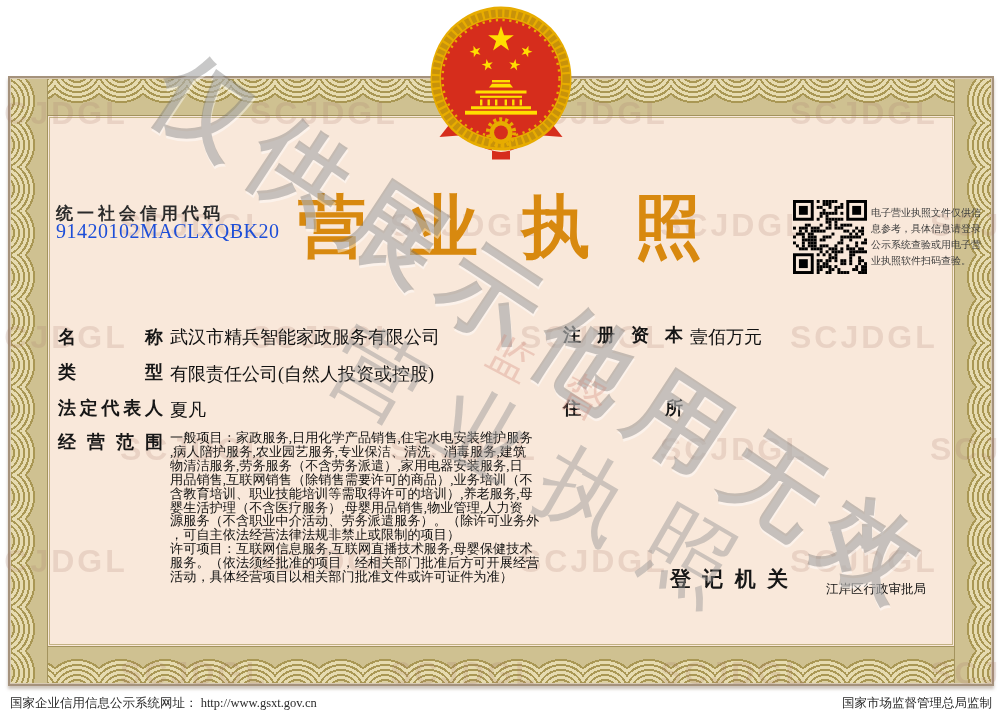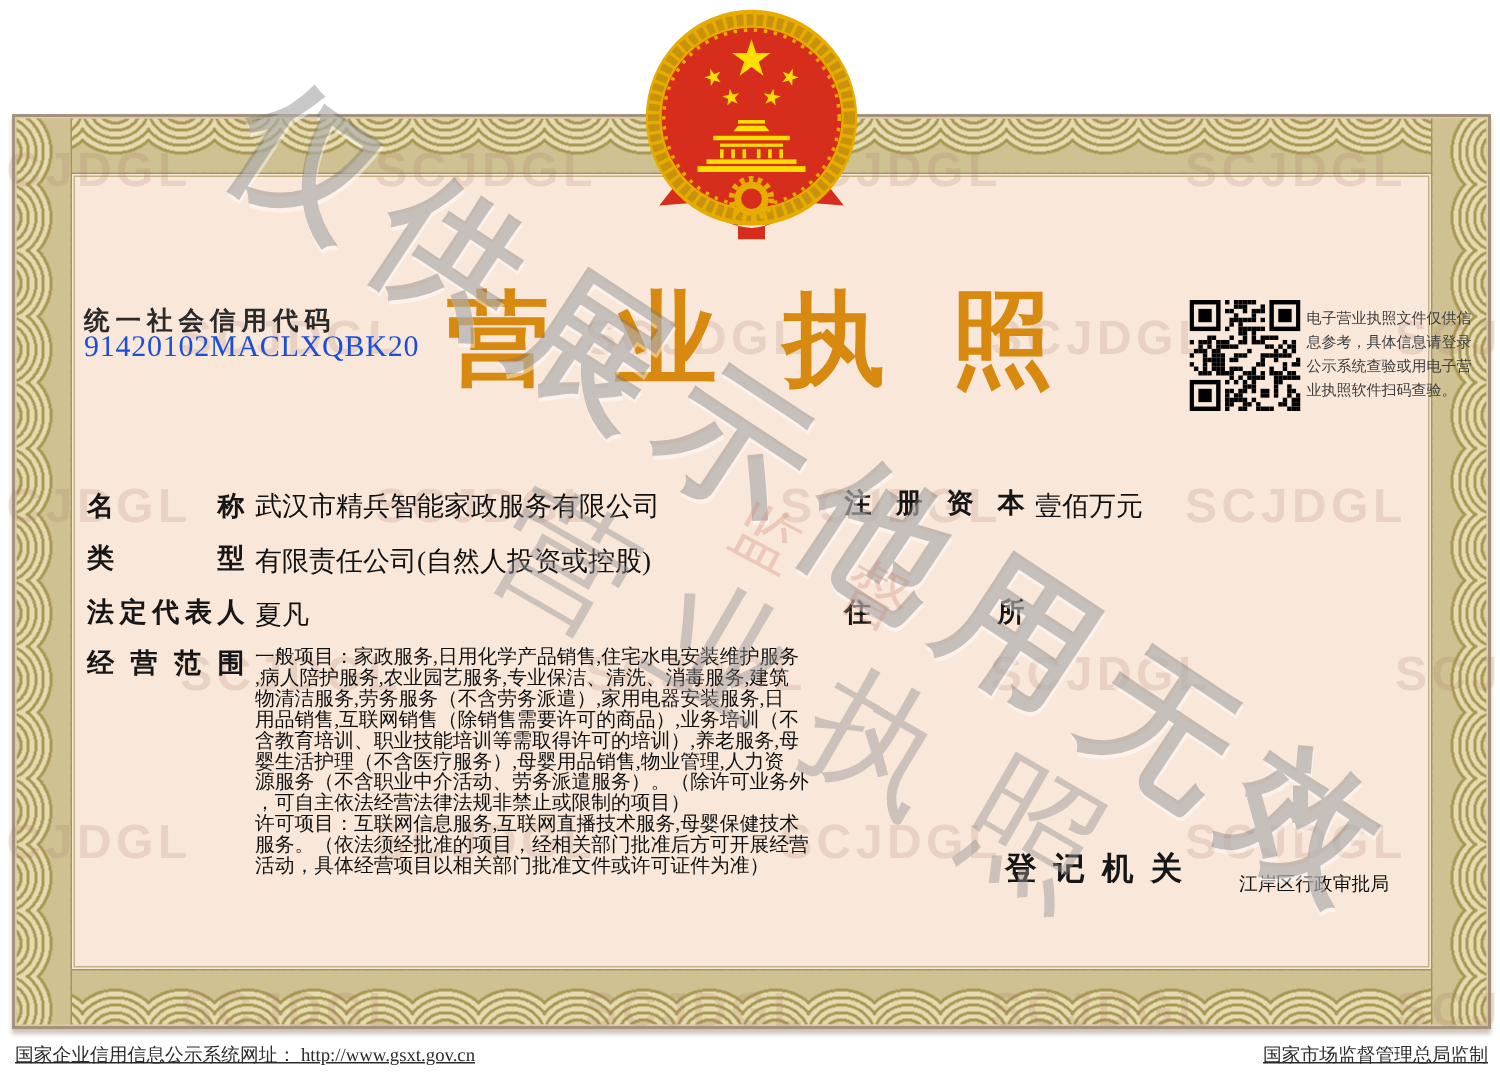--- a/index.html
+++ b/index.html
@@ -36,21 +36,21 @@
        text-align-last:justify;-moz-text-align-last:justify;}
   .val{font-family:"Liberation Serif",serif;font-size:18px;color:#111111;}
   .lbl-l{left:58px;width:105px;}
   .val-l{left:170px;}
   .lbl-r{left:563px;width:120px;}
   .val-r{left:690px;}
   .scope-val{top:431px;width:404px;font-size:13.2px;line-height:13.9px;}
   .registry-lbl{left:670px;top:565px;width:118px;font-size:21px;}
   .registry-val{left:826px;top:581px;font-size:12.5px;}
   .issue-date{left:760px;top:612px;font-family:"Liberation Serif",serif;font-size:16.5px;letter-spacing:3px;color:#111;}
-  .footer{top:695px;font-family:"Liberation Serif",serif;font-size:12.5px;color:#2b2b2b;text-decoration:underline;}
+  .footer{top:695px;font-family:"Liberation Serif",serif;font-size:12.5px;color:#2b2b2b;}
   .footer-left{left:10px;}
   .footer-right{right:8px;}
   
   .wm-layer{position:absolute;left:0;top:0;width:1000px;height:718px;pointer-events:none;}
   .wm-tiles{z-index:1;}
   .wm-over{z-index:4;}
   .wm-sc{position:absolute;font-weight:bold;font-size:32px;letter-spacing:3px;color:rgba(172,126,112,.20);}
   .wm-big{position:absolute;left:200px;top:28px;transform:rotate(33.5deg);transform-origin:0 0;
           font-size:96px;font-weight:bold;letter-spacing:18px;color:rgba(118,118,118,.40);
           text-shadow:2px 2px 0 rgba(255,255,255,.45);white-space:nowrap;}

